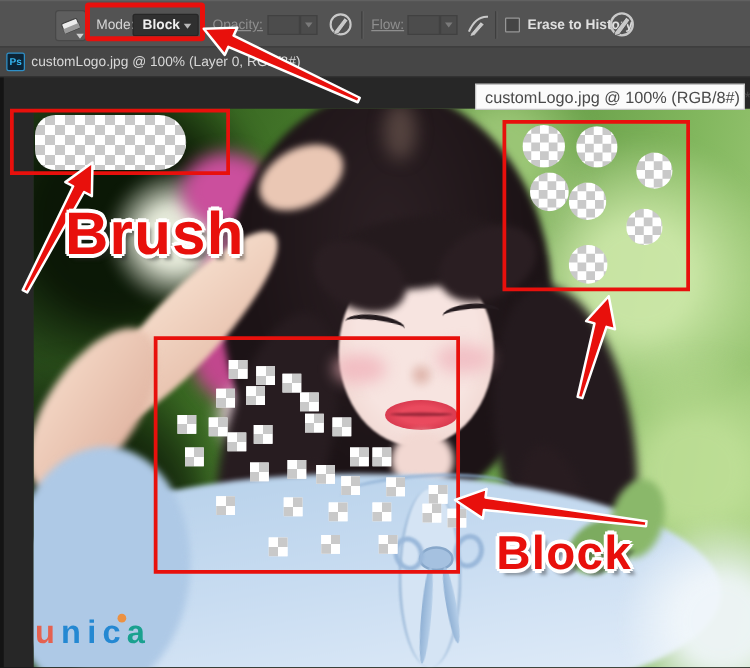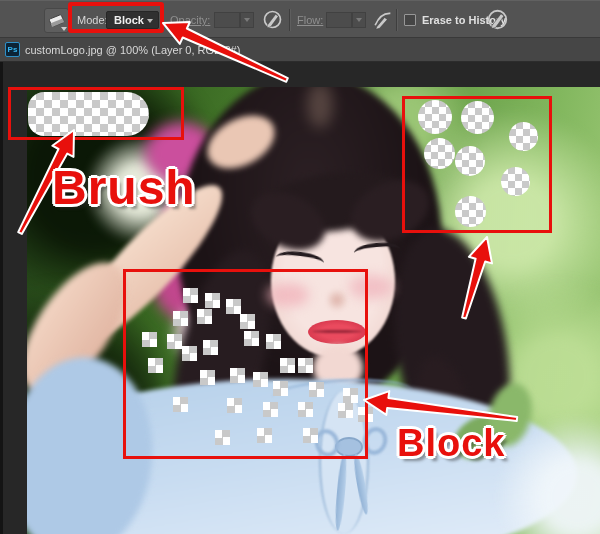--- a/index.html
+++ b/index.html
@@ -296,21 +296,26 @@
       <div class="checker block-square" style="left: 263px; top: 402px;"></div>
       <div class="checker block-square" style="left: 298px; top: 402px;"></div>
       <div class="checker block-square" style="left: 343px; top: 388px;"></div>
       <div class="checker block-square" style="left: 338px; top: 403px;"></div>
       <div class="checker block-square" style="left: 215px; top: 430px;"></div>
       <div class="checker block-square" style="left: 257px; top: 428px;"></div>
       <div class="checker block-square" style="left: 303px; top: 428px;"></div>
       <div class="checker block-square" style="left: 358px; top: 407px;"></div>
     </div>
 
-
+  <div class="logo">
+    <span class="lg-u">u</span><span class="lg-n">n</span><span class="lg-i">i</span><span class="lg-c">c</span><span class="lg-a">a</span>
+    <span class="idot"></span>
+  </div>
+
+  <div class="tooltip">customLogo.jpg @ 100% (RGB/8#) *</div>
 
   <div class="anno">
     <div class="anno-rect thick" style="left:68px;top:2px;width:96px;height:31px"></div>
     <div class="anno-rect" style="left:8px;top:87px;width:176px;height:53px"></div>
     <div class="anno-rect" style="left:402px;top:96px;width:150px;height:137px"></div>
     <div class="anno-rect" style="left:123px;top:269px;width:245px;height:190px"></div>
 
     <svg width="600" height="534" viewBox="0 0 600 534" style="position:absolute;left:0;top:0">
       <polygon class="arrow" points="287.8,78.2 186.9,28.5 189.8,22.1 163,23 179.8,43.9 182.7,37.5 286.2,81.8"></polygon>
       <polygon class="arrow" points="21.8,233.9 67.3,153.6 73.5,156.9 74,130 52.3,145.7 58.5,149.0 18.2,232.1"></polygon>

